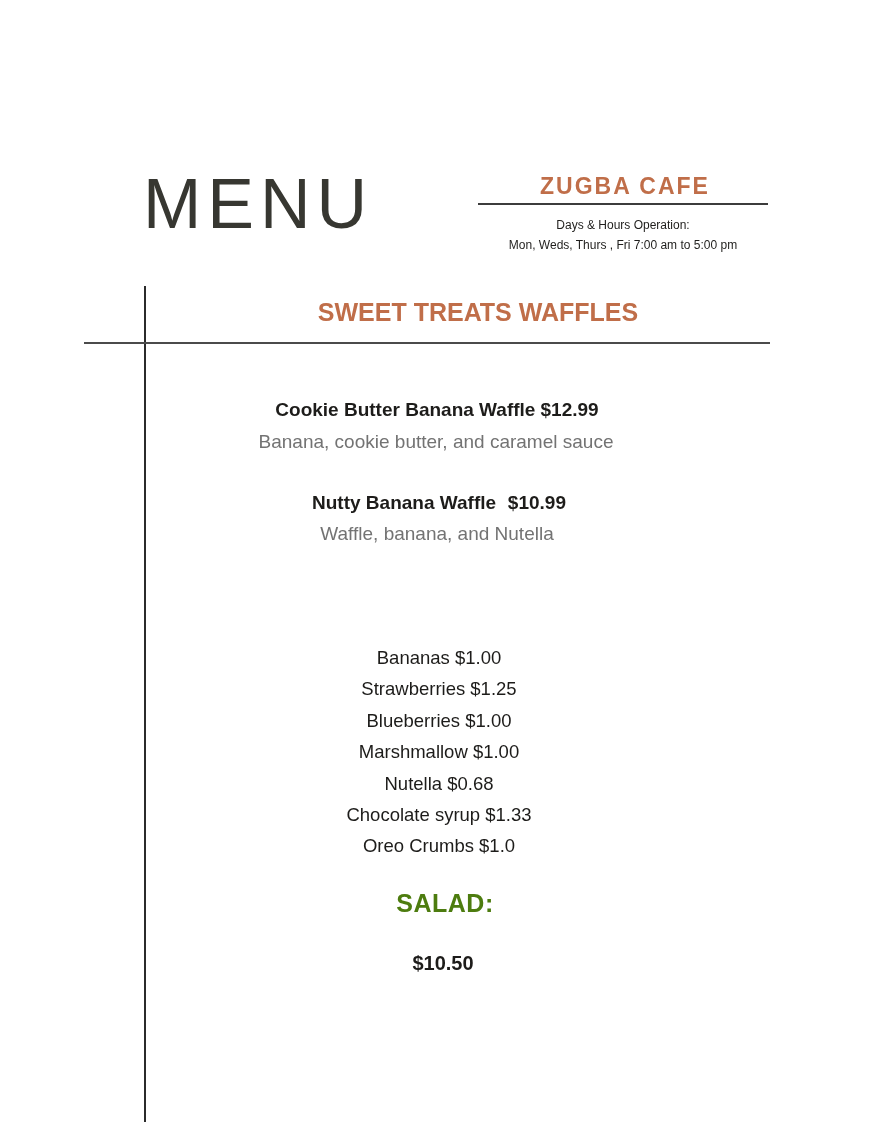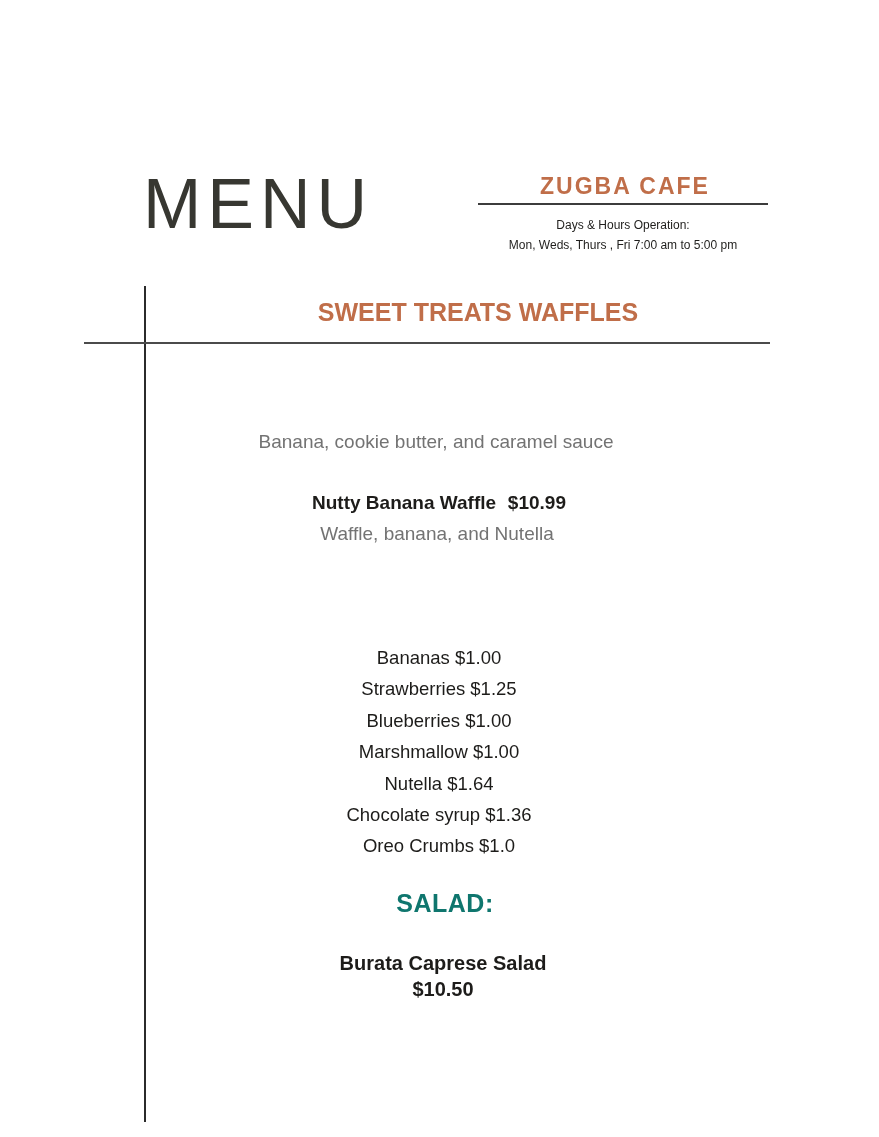--- a/index.html
+++ b/index.html
@@ -63,21 +63,21 @@
     left: 478px; top: 252px;
     font-size: 25px; line-height: 1;
     font-weight: 700;
     color: #c06e49;
   }
   .salad-title {
     left: 445px; top: 843px;
     font-size: 25px; line-height: 1;
     font-weight: 800;
     letter-spacing: 0.5px;
-    color: #0f766e;
+    color: #4d7c0f;
   }
 
   
   .item-line  { font-size: 19px; line-height: 1; font-weight: 700; color: #1d1c1a; }
   .item-desc  { font-size: 19px; line-height: 1; font-weight: 400; color: #737373; }
   .price      { margin-left: 0.27em; }
   .price.wide { margin-left: 0.62em; }
 
   .item1-name { left: 437px; top: 352px; }
   .item1-desc { left: 436px; top: 384px; }
@@ -117,38 +117,40 @@
   <div class="abs cx hours">
     <div>Days &amp; Hours Operation:</div>
     <div>Mon, Weds, Thurs , Fri 7:00 am to 5:00 pm</div>
   </div>
 
   <div class="abs vline"></div>
   <div class="abs hline"></div>
 
   <div class="abs cx waffles-title">SWEET TREATS WAFFLES</div>
 
+  <div class="abs cx item-line item1-name">
+    <span>Cookie Butter Banana Waffle</span><span class="price">$12.99</span>
+  </div>
   <div class="abs cx item-desc item1-desc">Banana, cookie butter, and caramel sauce</div>
 
   <div class="abs cx item-line item2-name">
     <span>Nutty Banana Waffle</span><span class="price wide">$10.99</span>
   </div>
   <div class="abs cx item-desc item2-desc">Waffle, banana, and Nutella</div>
 
 
   <div class="abs cx addons-list">
     <div>Bananas $1.00</div>
     <div>Strawberries $1.25</div>
     <div>Blueberries $1.00</div>
     <div>Marshmallow $1.00</div>
-    <div>Nutella $1.64</div>
-    <div>Chocolate syrup $1.36</div>
+    <div>Nutella $0.68</div>
+    <div>Chocolate syrup $1.33</div>
     <div>Oreo Crumbs $1.0</div>
   </div>
 
   <div class="abs cx salad-title">SALAD:</div>
 
   <div class="abs cx salad-item">
-    <div>Burata Caprese Salad</div>
     <div>$10.50</div>
   </div>
 
 </div>
 
 </body></html>

